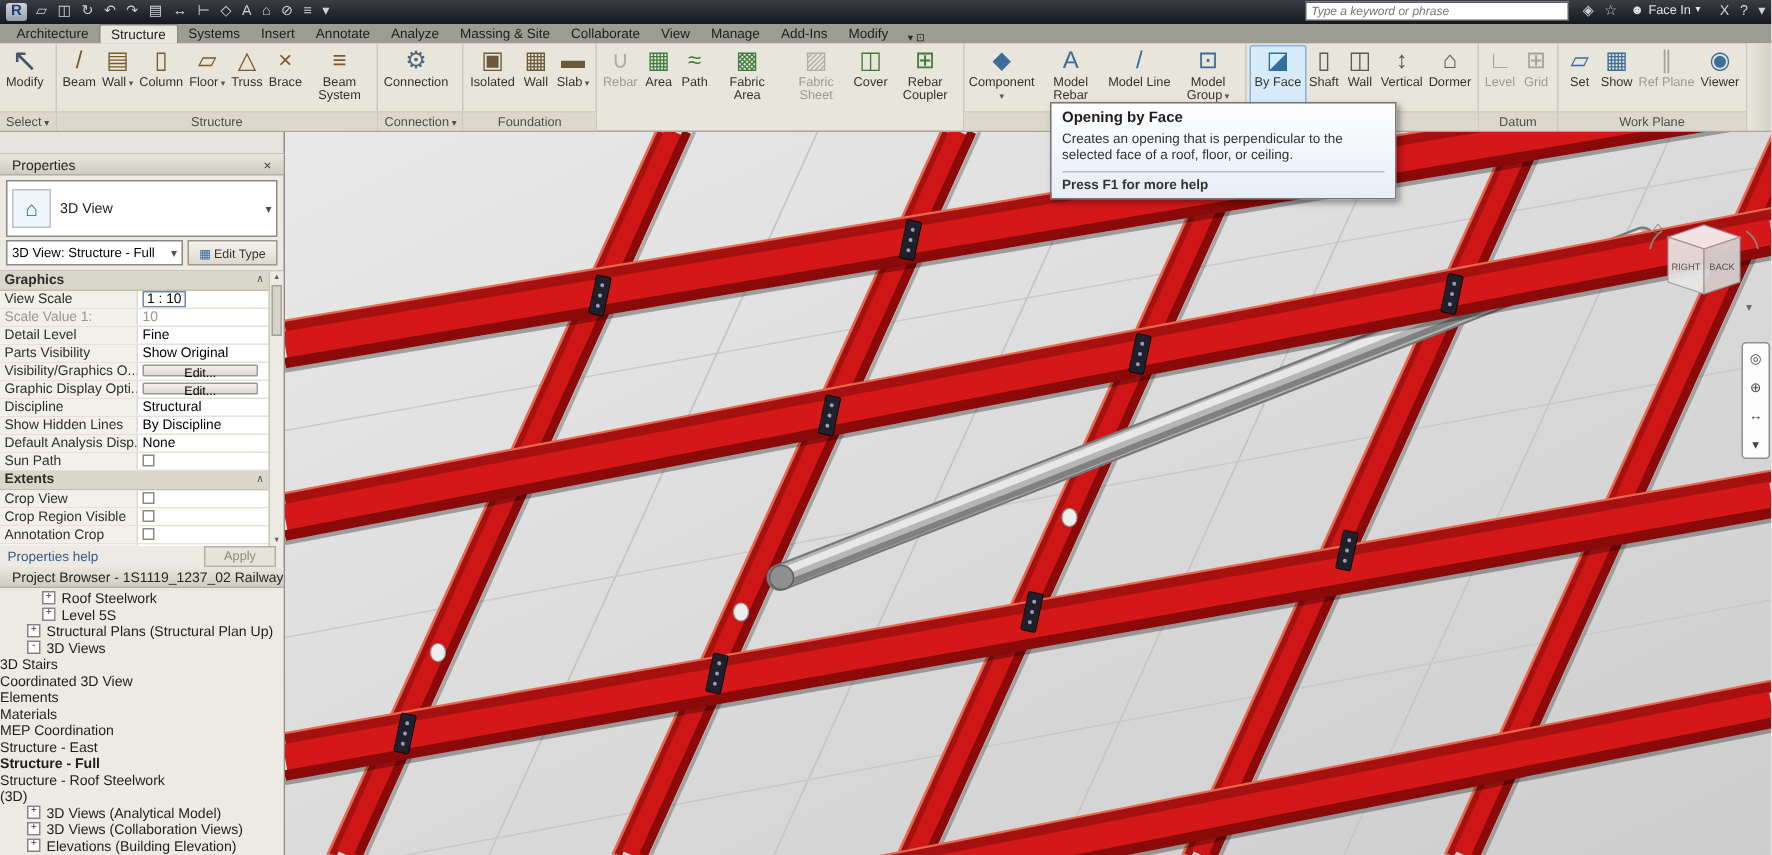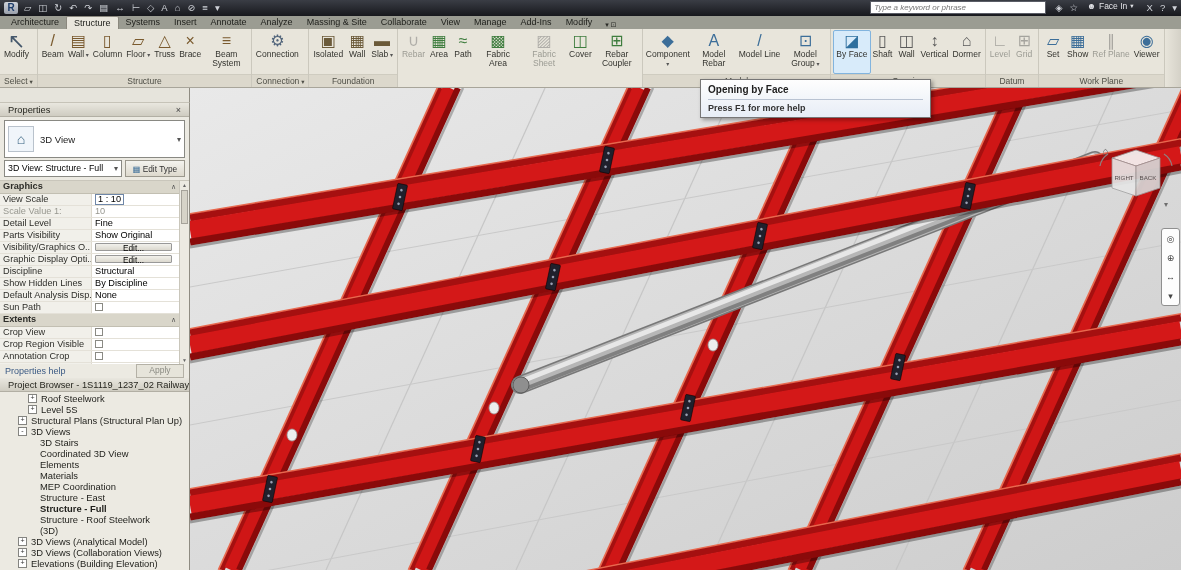--- a/index.html
+++ b/index.html
@@ -96,32 +96,32 @@
   .pbottom{flex:0 0 14px;display:flex;align-items:center;padding:0 5px;font-size:9px;}
   .phelp{color:#3b5a84;}
   .papply{margin-left:auto;width:46px;height:12px;font-size:8.5px;line-height:10px;text-align:center;
     color:#8a8a82;background:#e6e4da;border:1px solid #b4b1a6;}
 
   
   .tree{flex:1;overflow:hidden;background:#eceae2;padding-top:1px;}
   .titem{display:flex;align-items:center;height:11px;font-size:9.4px;color:#1e1e1a;cursor:default;white-space:nowrap;}
   .titem.l1{padding-left:18px;}
   .titem.l2{padding-left:28px;}
-  .titem.leaf{padding-left:40px;text-align:center;}
+  .titem.leaf{text-align:center;}
   .titem.bold{font-weight:bold;}
   .texp{flex:0 0 auto;width:7px;height:7px;border:1px solid #848480;background:#fff;font-size:7px;
     line-height:5px;text-align:center;margin-right:4px;color:#333;box-sizing:content-box;}
   .texp:empty{display:none;}
 
   
   #viewport{position:absolute;left:190px;top:88px;width:991px;height:482px;}
   #viewport svg{display:block;}
 
   
-  .tooltip{position:absolute;left:700px;top:79px;width:231px;z-index:40;
+  .tooltip{position:absolute;left:700px;top:68px;width:231px;z-index:40;
     background:linear-gradient(#fefefe,#e7edf6);border:1px solid #767676;
     box-shadow:2px 2px 4px rgba(0,0,0,.35);padding:4px 7px 4px;box-sizing:border-box;}
   .ttitle{font-size:10px;font-weight:bold;color:#1e1e1e;margin-bottom:3px;}
   .tbody{font-size:9px;color:#333;line-height:1.25;}
   .tsep{border-top:1px solid #b9c3d2;margin:4px 0 3px;}
   .tfoot{font-size:9px;font-weight:bold;color:#333;}
 
   
   .navbar{position:absolute;left:1161px;top:228px;width:17px;height:76px;z-index:10;
     background:rgba(255,255,255,.95);border:1px solid #8f8f8f;border-radius:3px;
@@ -625,20 +625,21 @@
 
       <span>⊕</span>
 
       <span>↔</span>
 
       <span>▾</span>
     </div>
 
   <div class="tooltip">
     <div class="ttitle">Opening by Face</div>
+    <div class="tbody">Creates an opening that is perpendicular to the selected face of a roof, floor, or ceiling.</div>
     <div class="tsep"></div>
     <div class="tfoot">Press F1 for more help</div>
   </div>
 
   <div class="dock" id="properties">
     <div class="dockhead">
       <span>Properties</span>
       <span class="x">×</span>
     </div>
     <div class="ptype">

